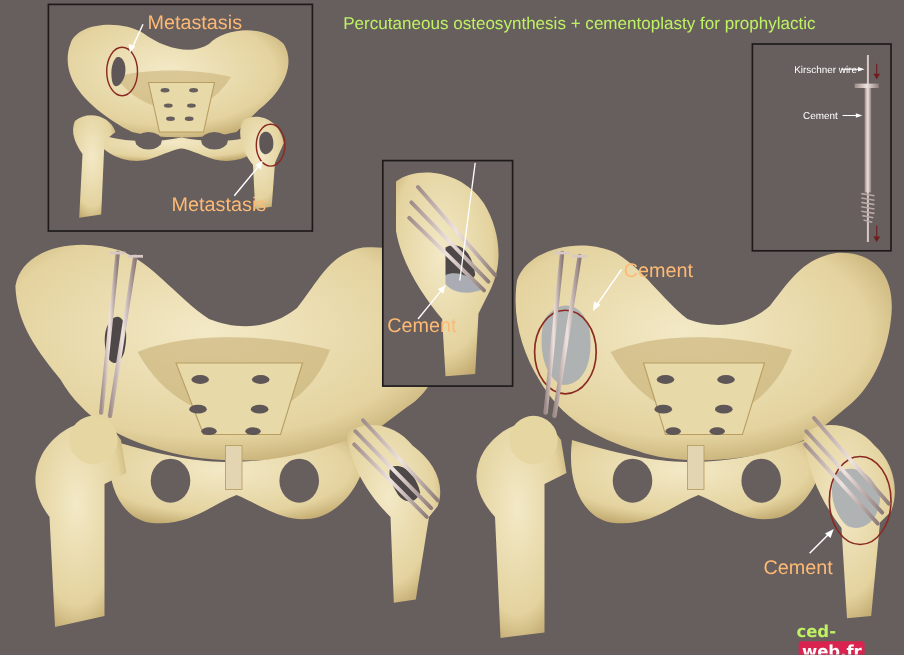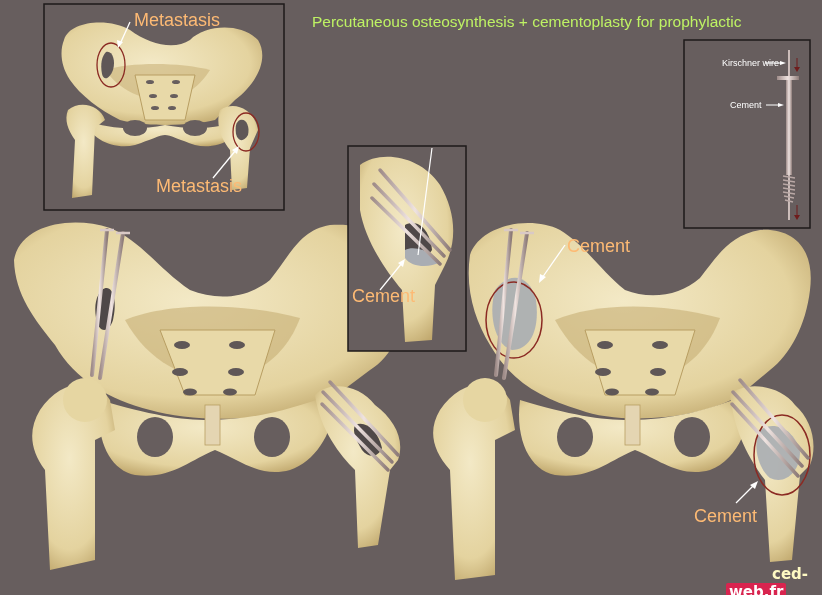--- a/index.html
+++ b/index.html
@@ -4,21 +4,21 @@
 <style>
   html,body{margin:0;padding:0;}
   body{width:822px;height:595px;background:#675e5e;position:relative;overflow:hidden;font-family:"Liberation Sans",sans-serif;color:#fff;}
   .abs{position:absolute;}
   .title{left:312px;top:12px;font-size:15.5px;line-height:20px;color:#bef264;width:460px;}
   .list{left:312px;top:62px;font-size:15.5px;line-height:20px;color:#f3efef;}
   .label{font-size:18px;color:#fdba74;white-space:nowrap;}
   .small-label{font-size:9px;color:#fff;white-space:nowrap;}
   svg{position:absolute;left:0;top:0;}
   .logo{left:724px;top:565px;font-weight:bold;font-size:15px;font-family:"DejaVu Sans",sans-serif;}
-  .logo .g{color:#fef9c3;margin-left:48px;}
+  .logo .g{color:#bef264;}
   .logo .p{background:#d8244f;color:#fff;padding:0 3px;border-radius:2px;margin-left:2px;}
 </style>
 </head>
 <body>
 
 <div class="abs title">
   <div>Percutaneous osteosynthesis + cementoplasty for prophylactic</div>
 </div>
 <div class="abs list">
 </div>

